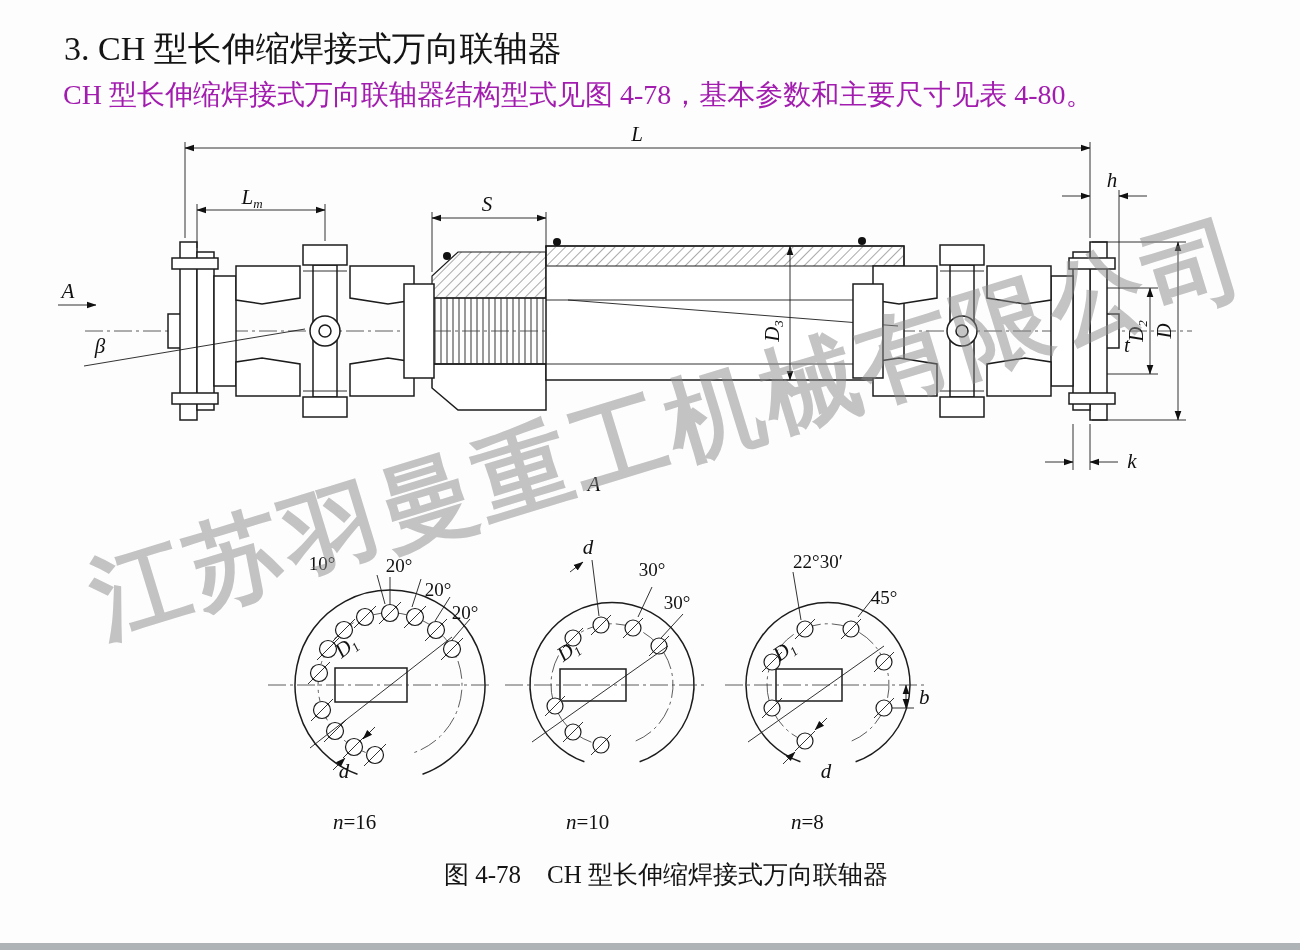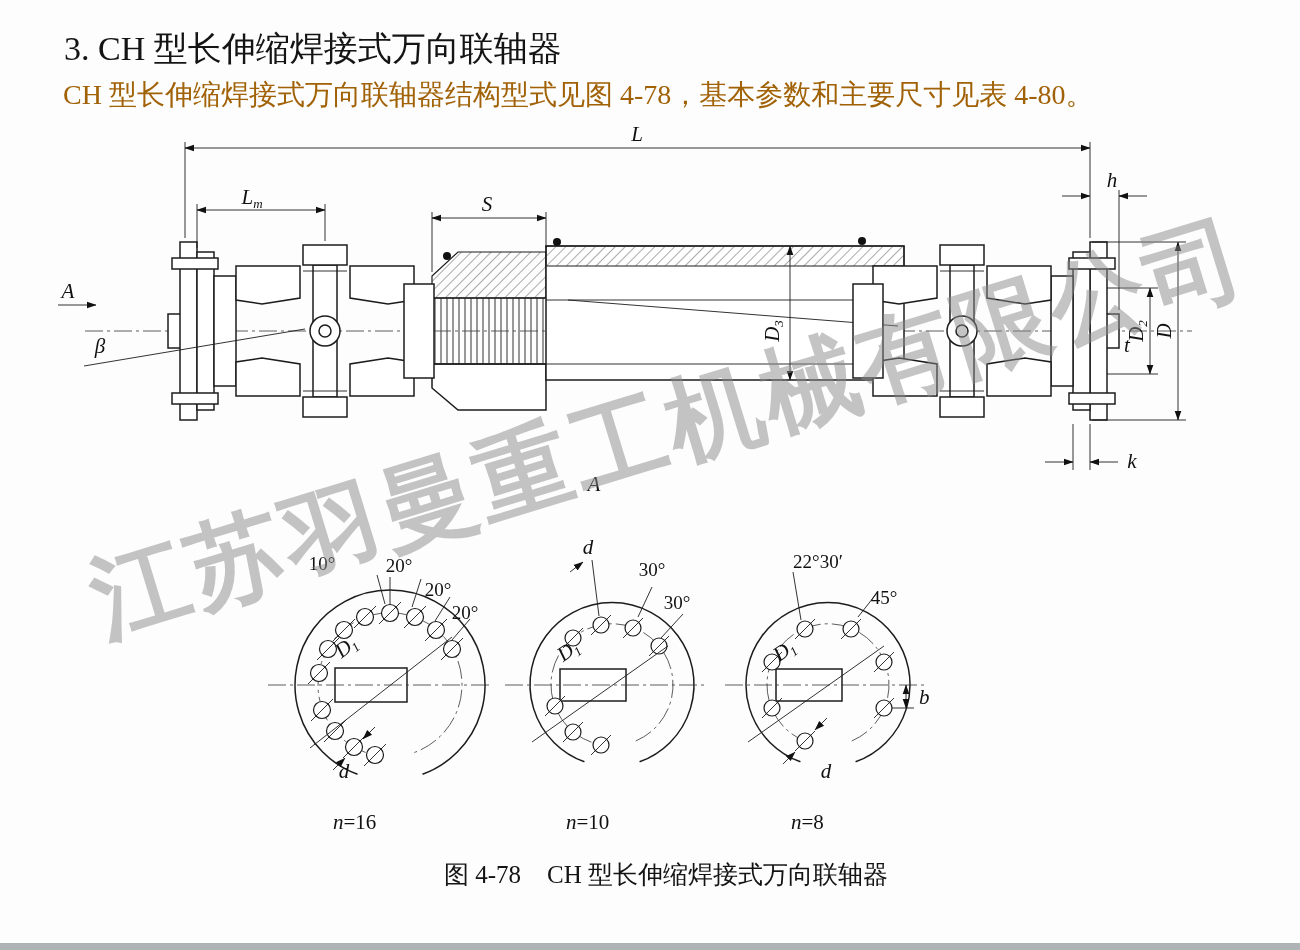--- a/index.html
+++ b/index.html
@@ -1,19 +1,19 @@
 <!DOCTYPE html>
 <html><head>
 <meta charset="utf-8">
 <style>
   * { margin:0; padding:0; box-sizing:border-box; }
   html,body { width:1300px; height:950px; }
   body { background:#fdfdfd; font-family:"Liberation Serif","DejaVu Serif",serif; position:relative; overflow:hidden; }
   .heading { position:absolute; left:64px; top:26px; font-size:34px; color:#141414; white-space:nowrap; }
-  .intro   { position:absolute; left:63px; top:76px; font-size:28px; color:#a16207; white-space:nowrap; }
+  .intro   { position:absolute; left:63px; top:76px; font-size:28px; color:#a21caf; white-space:nowrap; }
   .caption { position:absolute; left:0; right:0; top:858px; text-align:center; font-size:25px; color:#141414;margin-left:32px; }
   .caption .cap-title { margin-left:26px; }
   .watermark { position:absolute; left:95px; top:540px; font-size:96px; font-weight:bold;
                color:#8a8a8a; opacity:.5; white-space:nowrap; letter-spacing:4px;
                transform:rotate(-17deg); transform-origin:0 50%;
                font-family:"Liberation Sans","DejaVu Sans",sans-serif; }
   .bottom-edge { position:absolute; left:0; right:0; bottom:0; height:7px; background:#aeb3b6; }
   svg.fig { position:absolute; left:0; top:0; }
   .part { fill:#fff; stroke:#1c1c1c; stroke-width:1.5; }
   .med  { fill:none; stroke:#1c1c1c; stroke-width:1.5; }

